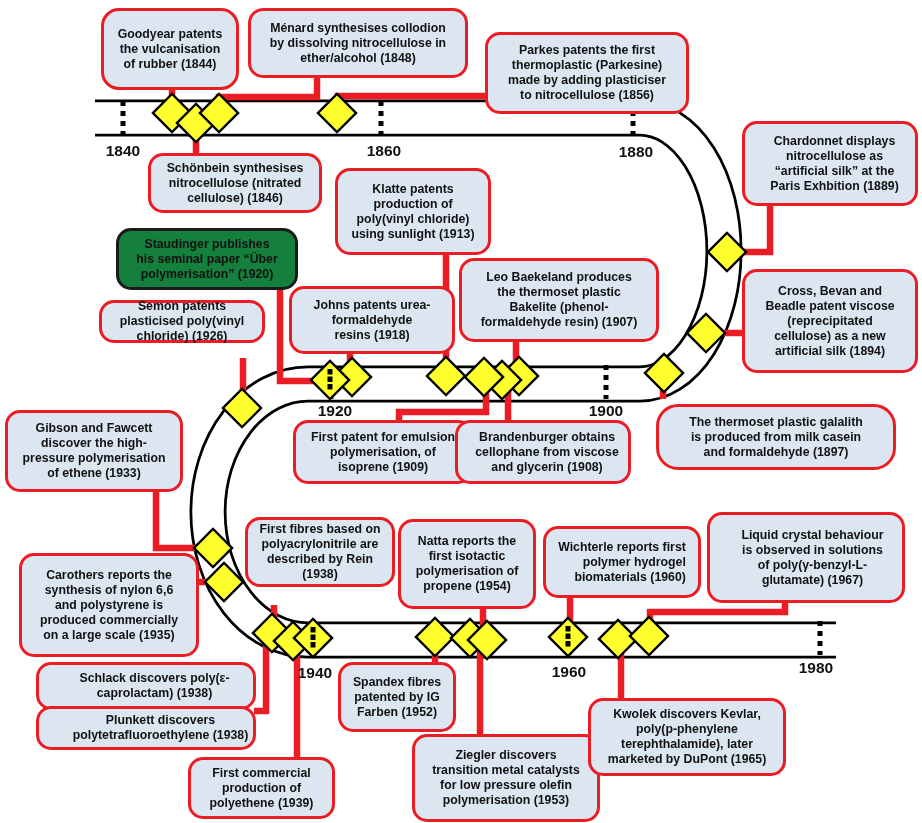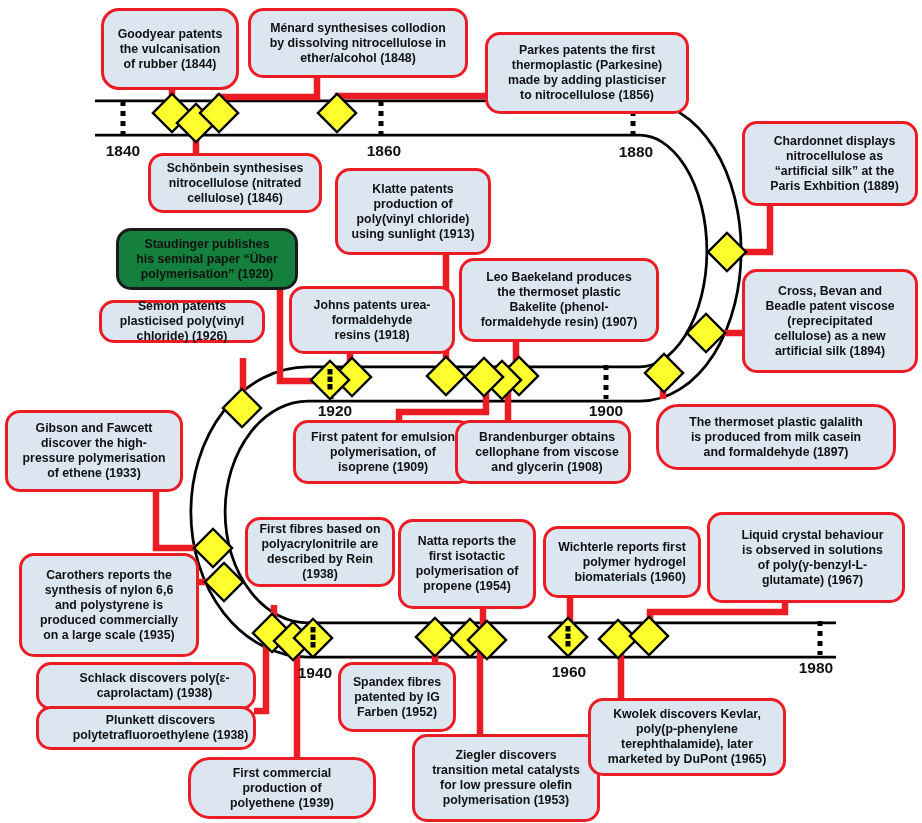--- a/index.html
+++ b/index.html
@@ -196,21 +196,21 @@
 polymer hydrogel
 biomaterials (1960)</span></div>
       <div class="event-box" style="left: 707px; top: 512px; width: 198px; height: 91px; padding-left: 16px;"><span>Liquid crystal behaviour
 is observed in solutions
 of poly(γ-benzyl-L-
 glutamate) (1967)</span></div>
       <div class="event-box" style="left: 36px; top: 662px; width: 220px; height: 48px; padding-left: 20px;"><span>Schlack discovers poly(ε-
 caprolactam) (1938)</span></div>
       <div class="event-box" style="left: 36px; top: 706px; width: 220px; height: 44px; padding-left: 32px;"><span>Plunkett discovers
 polytetrafluoroethylene (1938)</span></div>
-      <div class="event-box" style="left: 188px; top: 757px; width: 188px; height: 62px; border-radius: 22px;"><span>First commercial
+      <div class="event-box" style="left: 188px; top: 757px; width: 147px; height: 62px;"><span>First commercial
 production of
 polyethene (1939)</span></div>
       <div class="event-box" style="left: 338px; top: 662px; width: 118px; height: 70px;"><span>Spandex fibres
 patented by IG
 Farben (1952)</span></div>
       <div class="event-box" style="left: 401px; top: 734px; width: 188px; height: 88px; margin-left: 11px;"><span>Ziegler discovers
 transition metal catalysts
 for low pressure olefin
 polymerisation (1953)</span></div>
       <div class="event-box" style="left: 588px; top: 698px; width: 198px; height: 78px;"><span>Kwolek discovers Kevlar,

